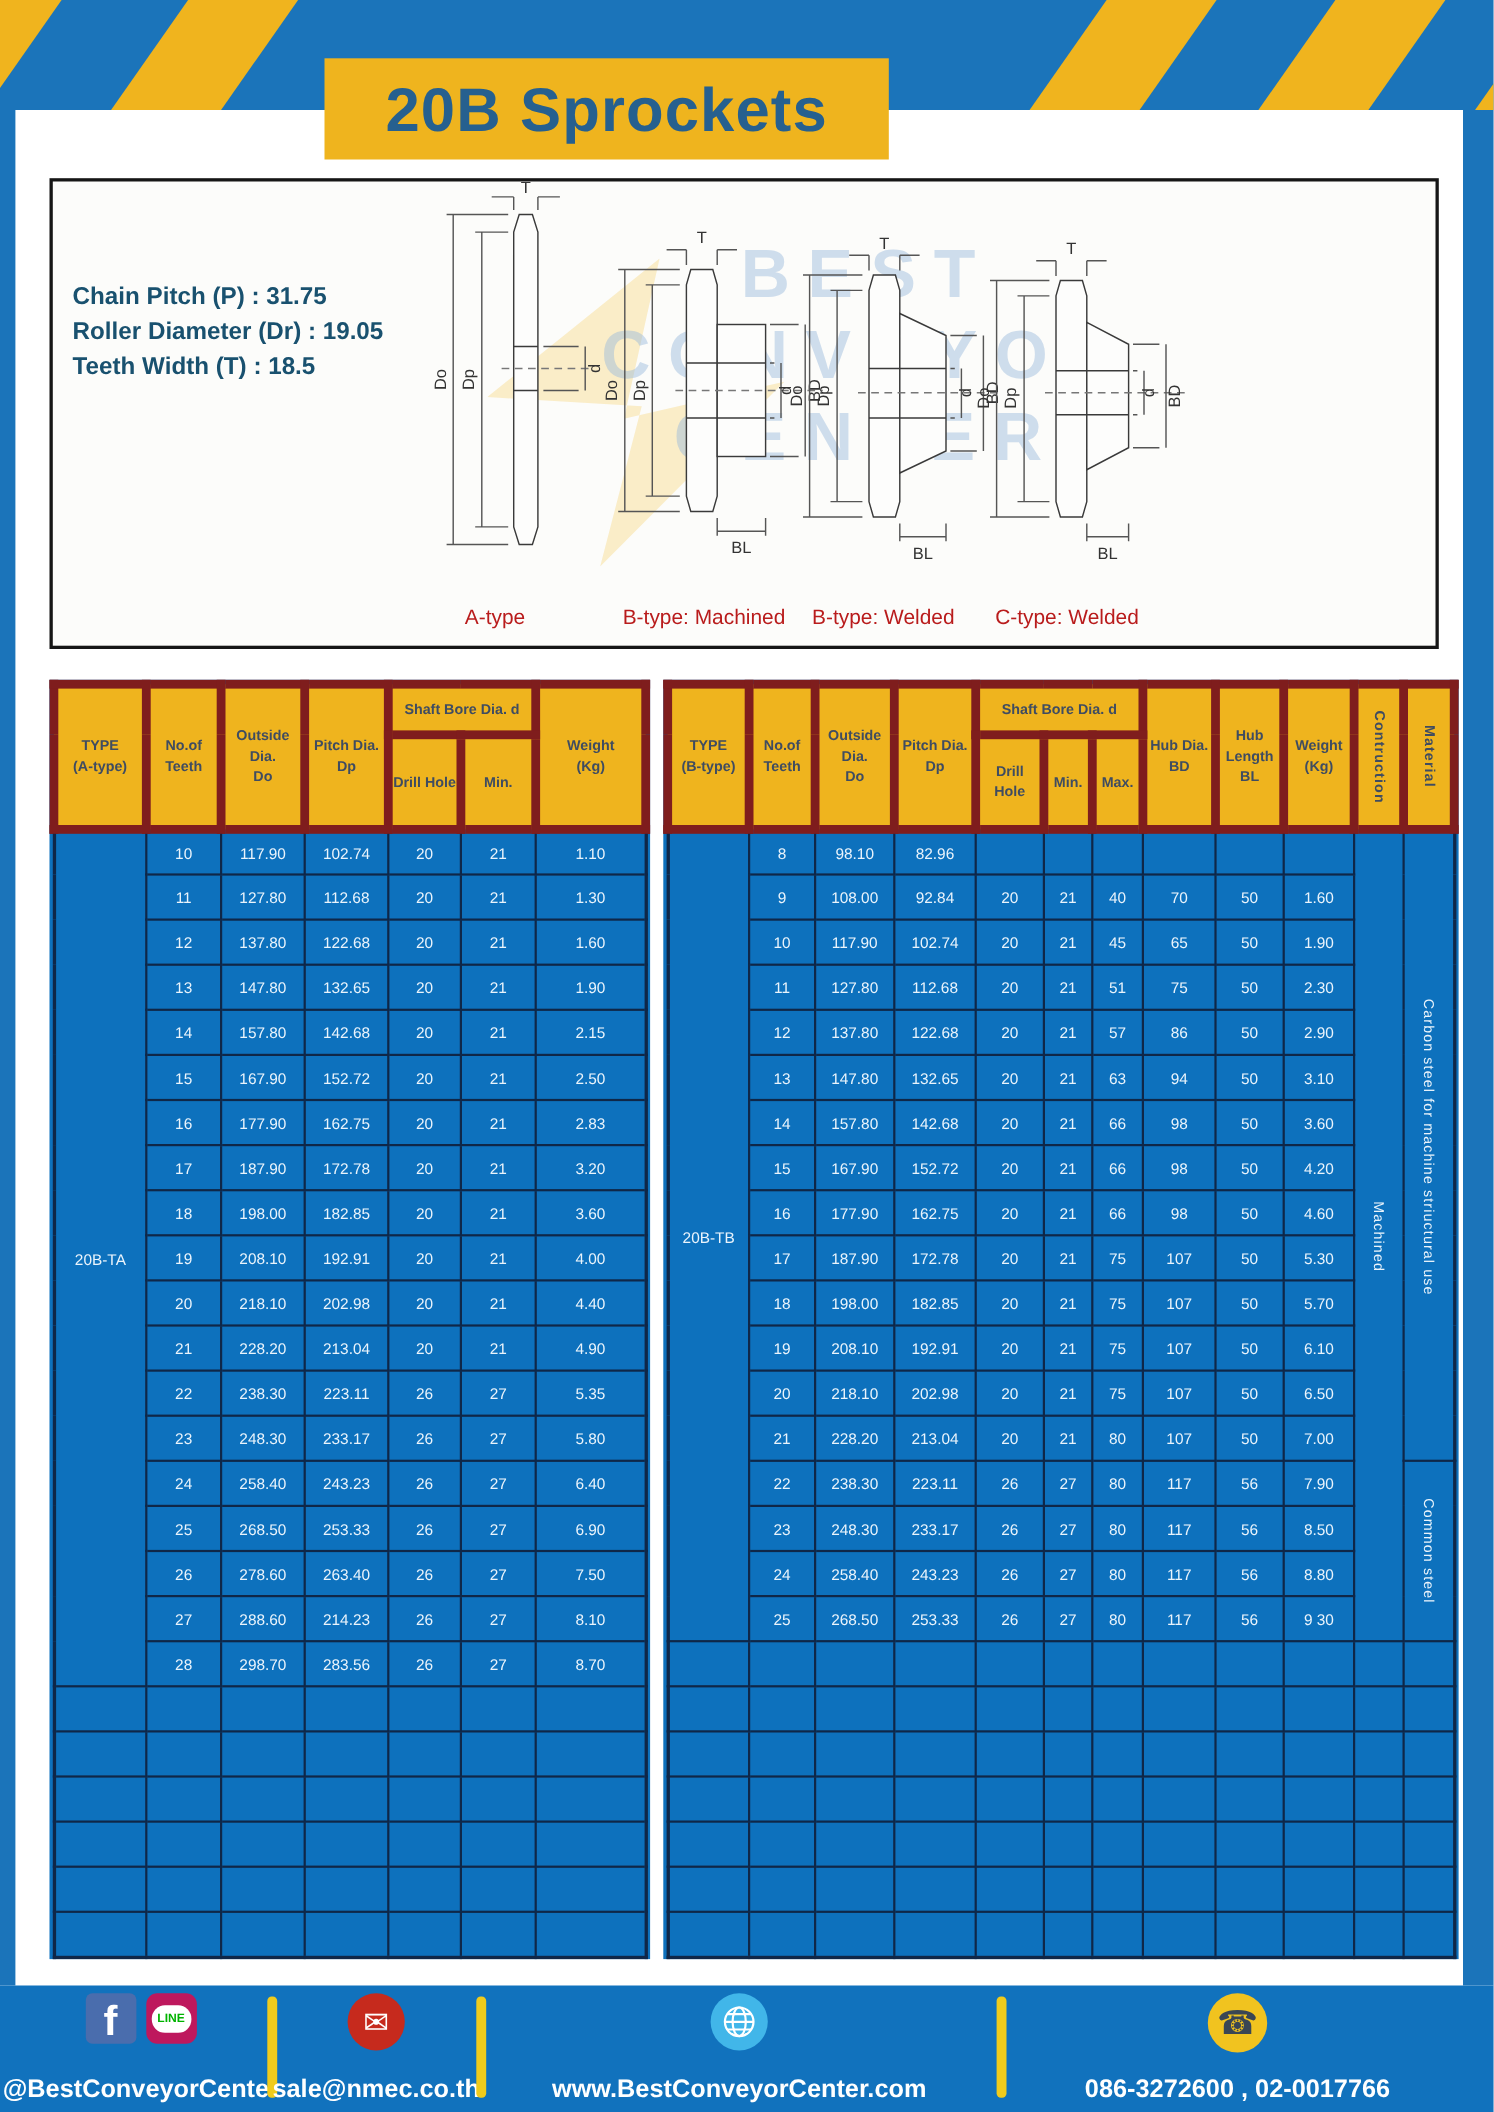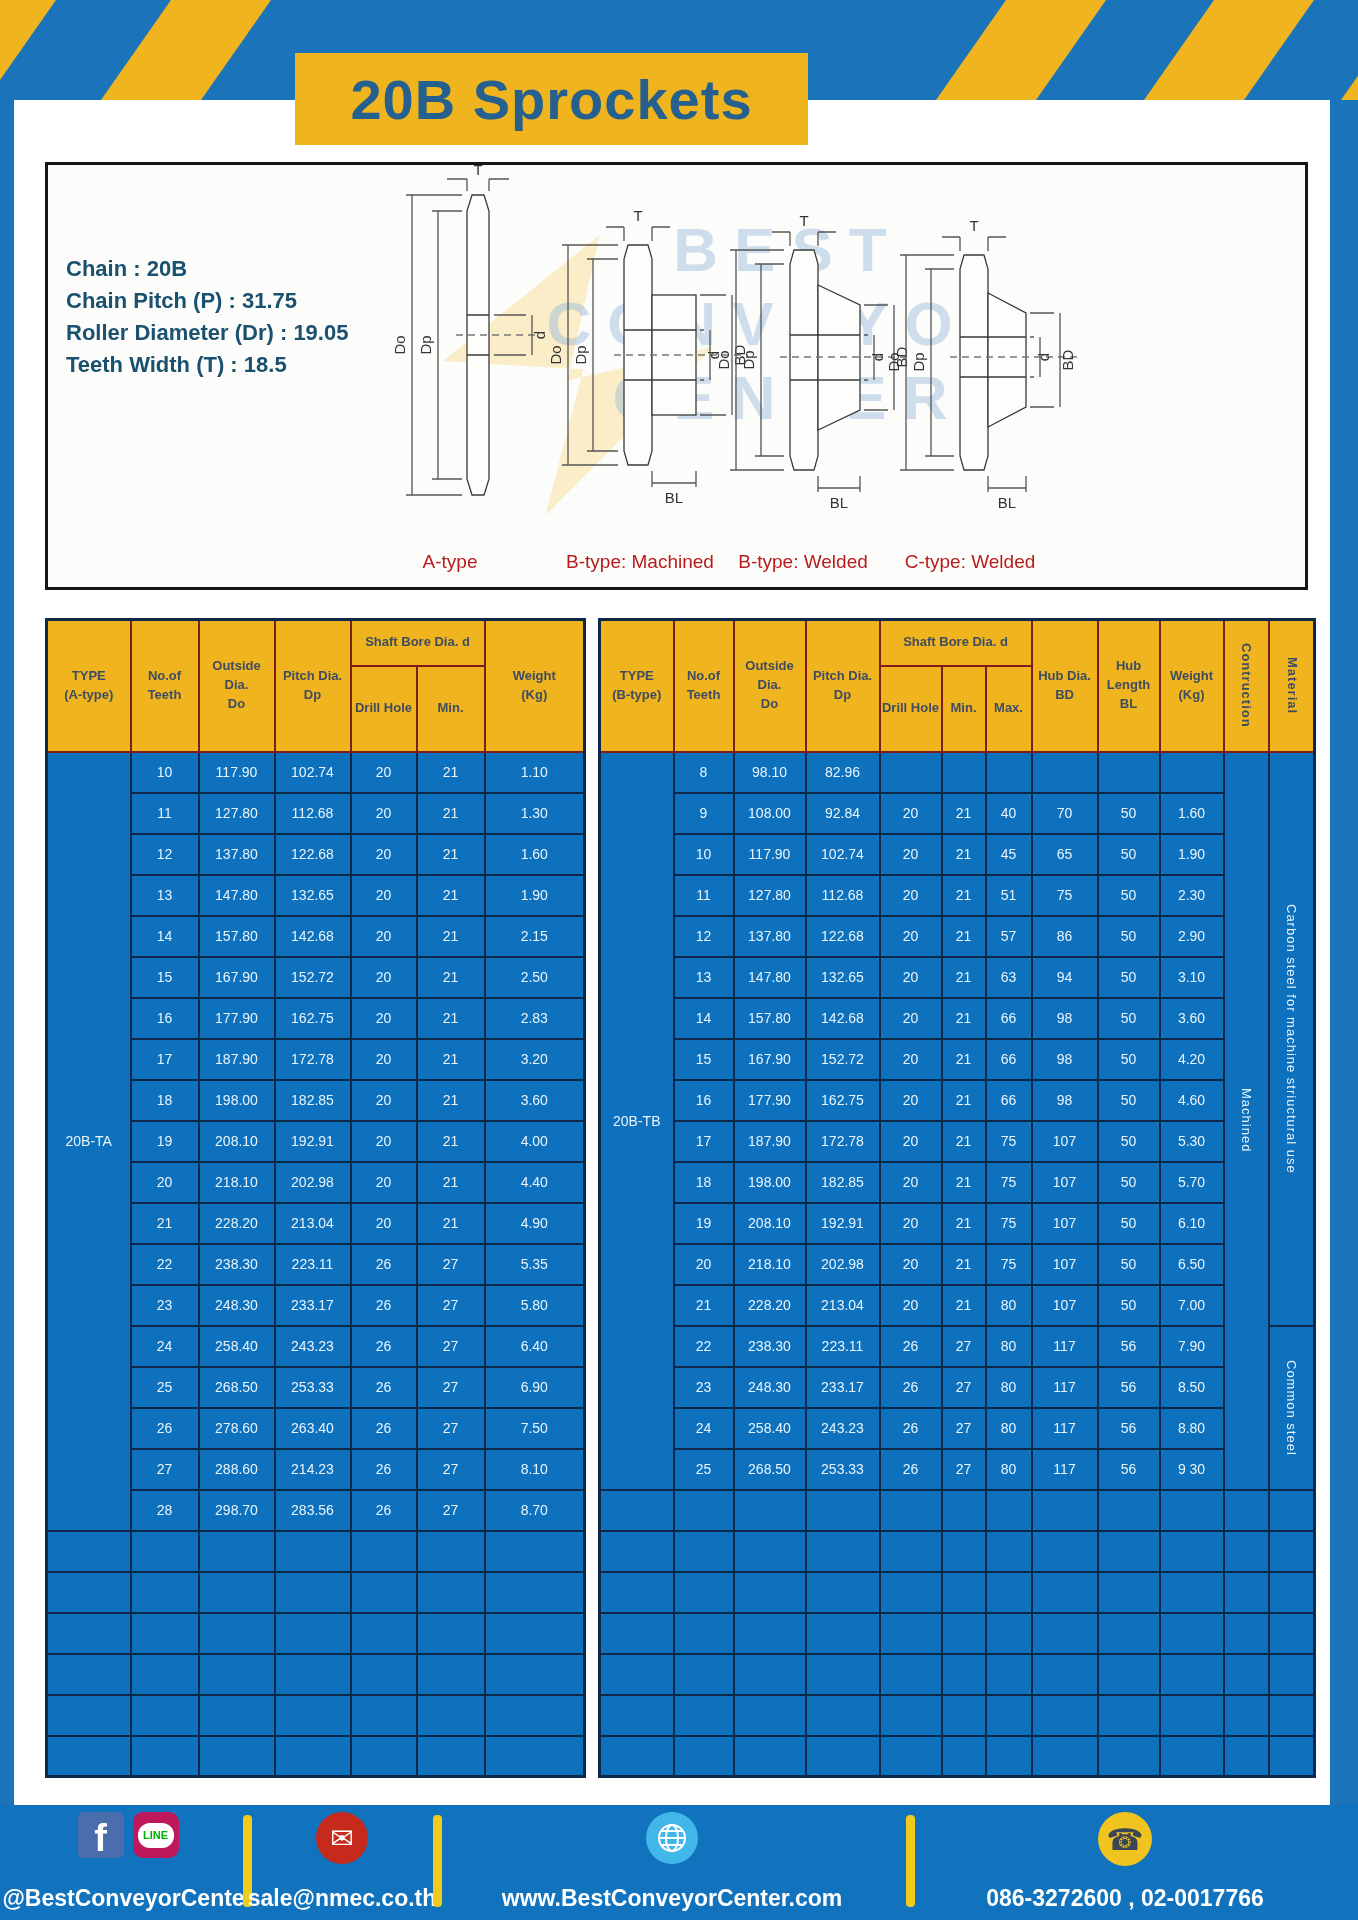--- a/index.html
+++ b/index.html
@@ -23,21 +23,21 @@
   .wm-logo{position:absolute;left:395px;top:70px;width:270px;height:280px;
            background:rgba(245,205,95,0.32);
            clip-path:polygon(0 45%,58% 0,46% 52%,100% 40%,38% 100%,52% 48%);}
   .specs{position:absolute;left:18px;top:88px;font-weight:bold;font-size:22px;color:#19516f;line-height:32px;}
   .dsvg{position:absolute;left:0;top:0;}
   .dcap{position:absolute;top:386px;width:220px;text-align:center;font-size:19px;color:#b91c1c;}
   
   .tables{position:absolute;left:45px;top:618px;display:flex;gap:12px;align-items:flex-start;}
   table.spec-table{border-collapse:collapse;table-layout:fixed;background:#0d71bd;border:3px solid #0f2748;}
   .spec-table th{background:#efb41e;color:#3f4c61;font-weight:bold;font-size:13px;
-                 white-space:pre-line;line-height:1.45;border:2px solid #7f1d1d;padding:0;}
+                 white-space:pre-line;line-height:1.45;border:8px solid #7f1d1d;padding:0;}
   .spec-table td{color:#eaf4fc;font-size:14px;text-align:center;border:2px solid #0f2748;padding:0;overflow:hidden;}
   .spec-table thead tr.gr{height:46px;}
   .spec-table thead tr.sr{height:86px;}
   .spec-table tbody tr{height:41px;}
   th.vh,td.vert-cell{writing-mode:vertical-rl;text-orientation:mixed;letter-spacing:1px;}
   td.vert-cell{font-size:13px;}
   td.type-cell{font-size:14px;}
   
   .footer{position:absolute;left:0;bottom:0;width:100%;height:115px;background:#1172bd;color:#ffffff;}
   .fsep{position:absolute;top:10px;width:9px;height:92px;background:#f0cb1c;border-radius:4px;}
@@ -151,21 +151,20 @@
         <text x="926" y="66" font-size="15" fill="#333" text-anchor="middle" stroke="none">T</text>
         <text x="851" y="197" font-size="15" fill="#333" text-anchor="middle" stroke="none" transform="rotate(-90 851 197)">Do</text>
         <text x="876" y="197" font-size="15" fill="#333" text-anchor="middle" stroke="none" transform="rotate(-90 876 197)">Dp</text>
         <text x="1001" y="192" font-size="15" fill="#333" text-anchor="middle" stroke="none" transform="rotate(-90 1001 192)">d</text>
         <text x="1025" y="195" font-size="15" fill="#333" text-anchor="middle" stroke="none" transform="rotate(-90 1025 195)">BD</text>
         <text x="959" y="343" font-size="15" fill="#333" text-anchor="middle" stroke="none">BL</text>
       </g>
     </svg>
 
     <div class="specs">
-      <div>Chain : 20B</div>
       <div>Chain Pitch (P) : 31.75</div>
       <div>Roller Diameter (Dr) : 19.05</div>
       <div>Teeth Width (T) : 18.5</div>
     </div>
 
     <div class="dcap" style="left:292px">A-type</div>
     <div class="dcap" style="left:482px">B-type: Machined</div>
     <div class="dcap" style="left:645px">B-type: Welded</div>
     <div class="dcap" style="left:812px">C-type: Welded</div>
   </div>

